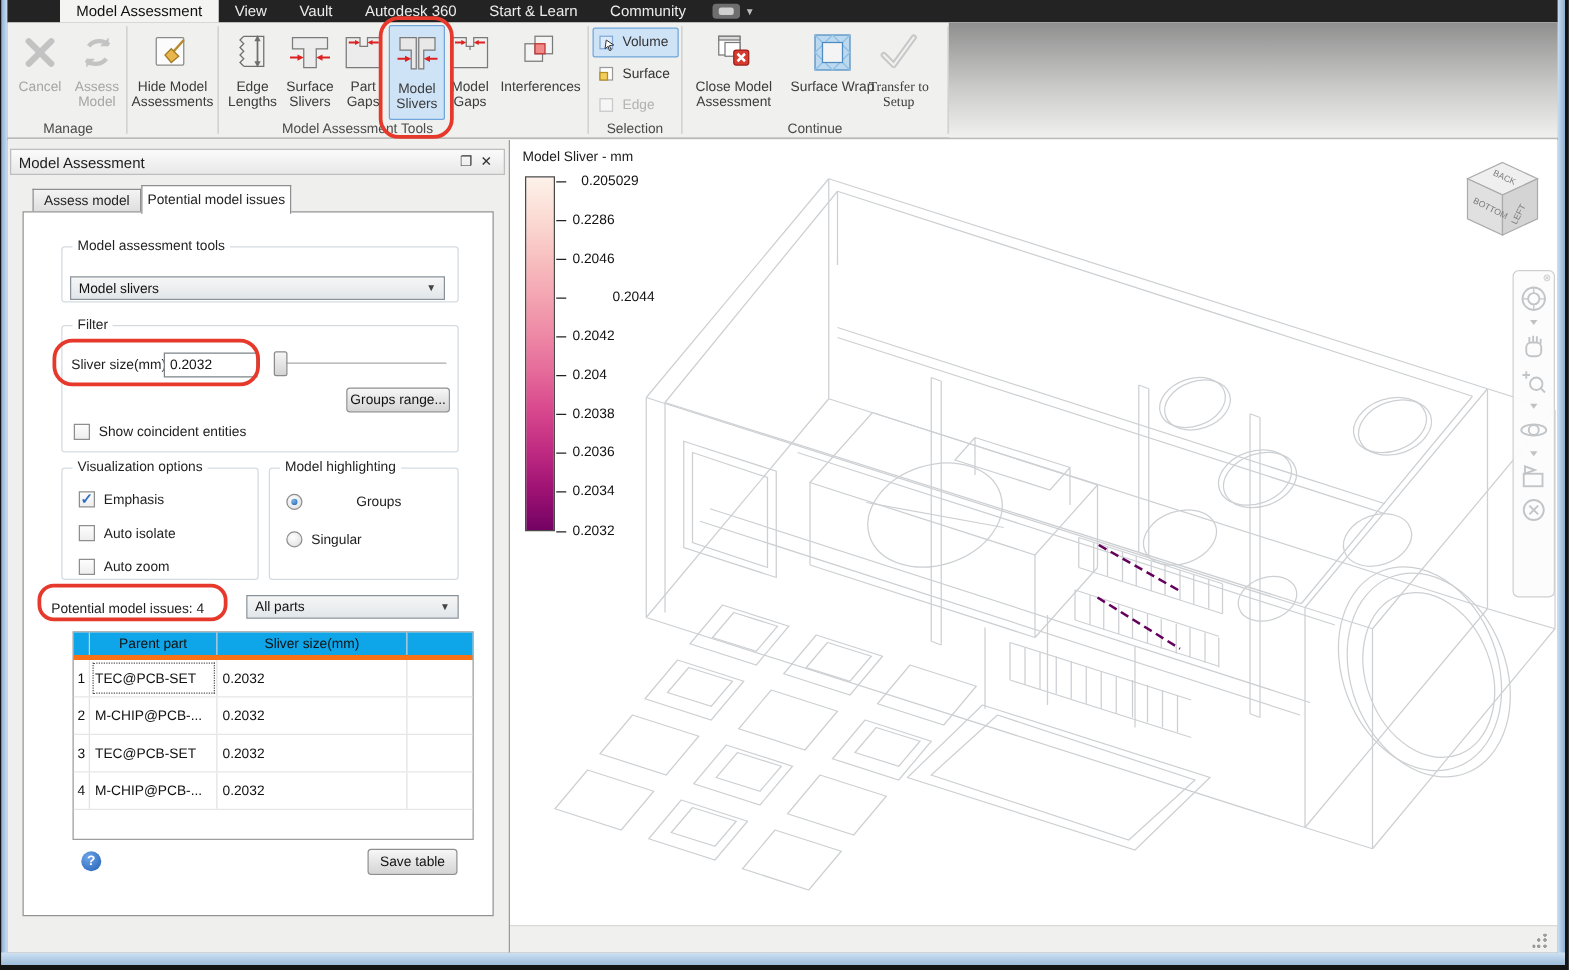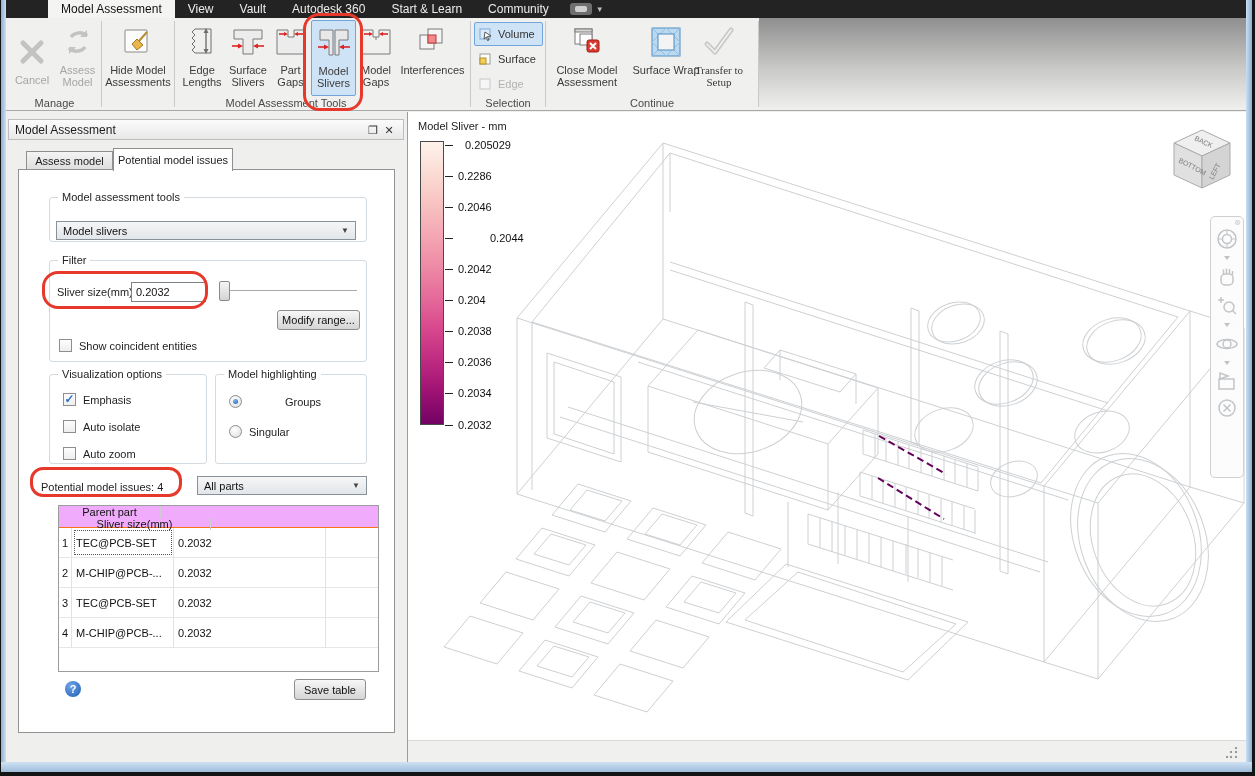--- a/index.html
+++ b/index.html
@@ -60,21 +60,21 @@
   .slider-thumb { position:absolute; width:11px; height:20px; background:linear-gradient(#f5f5f5,#d4d4d4); border:1px solid #8a8a8a; border-radius:2px; }
 
   .btn { position:absolute; border:1px solid #8e8e8e; border-radius:3px; background:linear-gradient(#f7f7f7,#e2e2e2 60%,#d5d5d5); font-size:11px; color:#111; text-align:center; cursor:default; }
 
   .cb { position:absolute; width:13px; height:13px; border:1px solid #8e8e8e; background:linear-gradient(#fdfdfd,#eee); font-size:12px; line-height:11px; text-align:center; color:#2f6fc2; font-weight:bold; }
   .rd { position:absolute; width:13px; height:13px; border:1px solid #8e8e8e; border-radius:50%; background:radial-gradient(circle at 40% 35%,#fff,#dcdcdc); }
   .rd.sel::after { content:""; position:absolute; left:3px; top:3px; width:5px; height:5px; border-radius:50%; background:radial-gradient(circle at 35% 30%,#7fb4ea,#1f63b0); }
 
   
   .tbl { position:absolute; left:39px; top:335px; width:321px; height:167px; border:1px solid #9c9c9c; background:#fff; font-size:11px; color:#111; }
-  .tbl .hrow { display:flex; height:22px; background:#f0abfc; border-bottom:1px solid #f97316;flex-direction:column; }
+  .tbl .hrow { display:flex; height:22px; background:#0ea5e9; border-bottom:4px solid #f97316; }
   .tbl .hrow div { border-right:1px solid #cfcfcf; display:flex; align-items:center; justify-content:center; }
   .tbl .trow { display:flex; height:30px; border-bottom:1px solid #e6e6e6; }
   .tbl .trow div { border-right:1px solid #e2e2e2; display:flex; align-items:center; padding:0 4px; white-space:nowrap; overflow:hidden; }
   .c0 { width:13px; justify-content:center !important; padding:0 !important; }
   .c1 { width:102px; }
   .c2 { width:152px; }
   .c3 { flex:1; border-right:none !important; }
   .cell-focus { outline:1px dotted #555; outline-offset:-3px; }
 
   .helpico { position:absolute; left:46px; top:511px; width:16px; height:16px; border-radius:50%; background:radial-gradient(circle at 35% 30%,#6fa4e8,#1e5fb4); color:#fff; font-size:11px; font-weight:bold; text-align:center; line-height:16px; }
@@ -123,21 +123,21 @@
       <div class="mtab">Community</div>
       <div class="micon">
         <span class="cam"></span>
         <span class="carets">▼</span>
       </div>
     </div>
 
     <div class="ribbon">
       <div class="ribbon-fill"></div>
 
-      <div class="rbtn dis" style="left:4px;width:44px;justify-content:center;">
+      <div class="rbtn dis" style="left:4px;width:44px;">
         <span class="ic">
           <svg width="30" height="30">
               <g stroke="#c3c3c3" stroke-width="5" stroke-linecap="round">
                 <path d="M6 6 L24 24"></path>
                 <path d="M24 6 L6 24"></path>
               </g>
             </svg>
         </span>
         <span>Cancel</span>
       </div>
@@ -340,21 +340,21 @@
             <span class="arr">▼</span>
         </div>
 
         <div class="grpbox" style="left:30px;top:90px;width:318px;height:102px;">
           <span class="glabel">Filter</span>
         </div>
         <span class="lbl" style="left:38px;top:116px;">Sliver size(mm)</span>
         <input class="tinput" style="left: 112px; top: 112px; width: 75px;" value="0.2032">
         <div class="slider-track" style="left:203px;top:120px;width:135px;"></div>
         <div class="slider-thumb" style="left:200px;top:111px;"></div>
-        <div class="btn" style="left:258px;top:140px;width:83px;height:20px;line-height:19px;">Modify range...</div>
+        <div class="btn" style="left:258px;top:140px;width:83px;height:20px;line-height:19px;">Groups range...</div>
         <div class="cb" style="left:40px;top:169px;"></div>
         <span class="lbl" style="left:60px;top:170px;">Show coincident entities</span>
 
         <div class="grpbox" style="left:30px;top:204px;width:158px;height:90px;">
           <span class="glabel">Visualization options</span>
         </div>
         <div class="cb" style="left:44px;top:223px;">✓</div>
         <span class="lbl" style="left:64px;top:224px;">Emphasis</span>
         <div class="cb" style="left:44px;top:250px;"></div>
         <span class="lbl" style="left:64px;top:251px;">Auto isolate</span>

